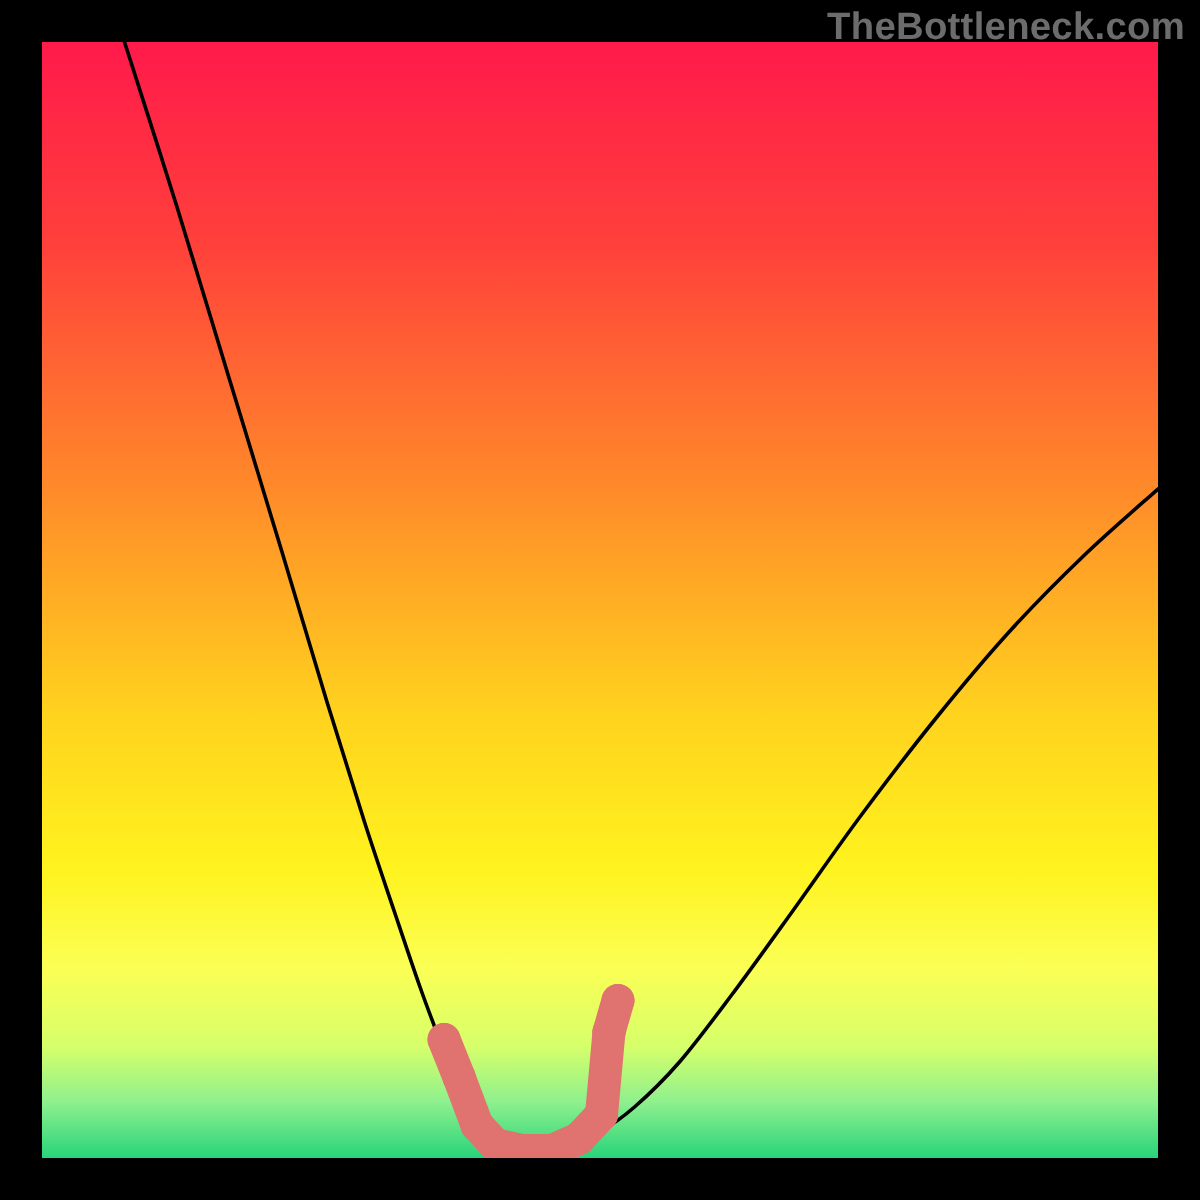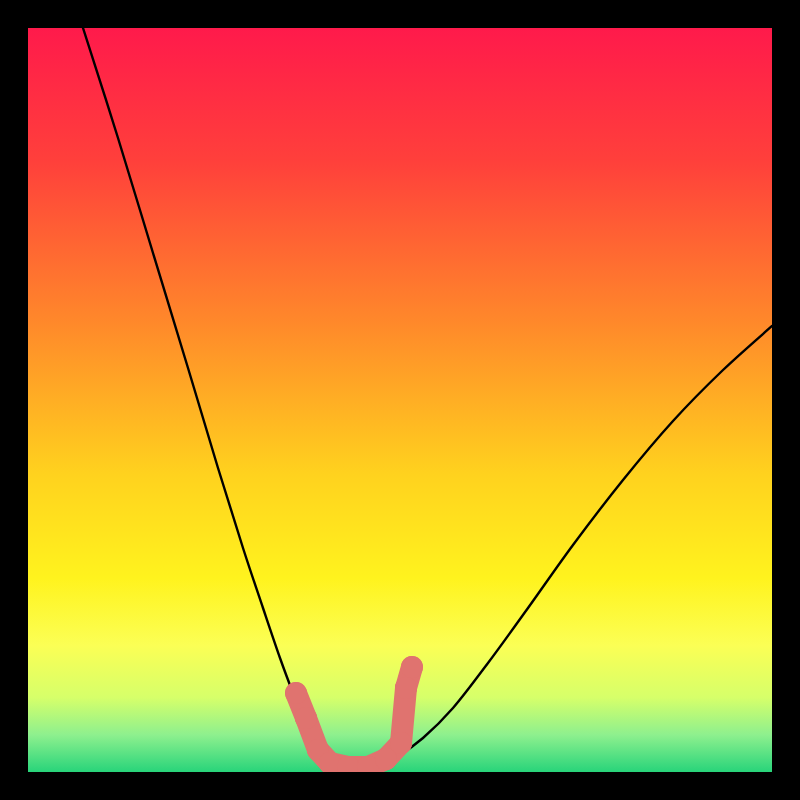--- a/index.html
+++ b/index.html
@@ -35,20 +35,21 @@
     user-select: none;
   }
   svg {
     display: block;
   }
 </style>
 </head>
 <body>
 
 <div class="frame">
+  <div class="watermark">TheBottleneck.com</div>
   <div class="plot">
     <svg id="chart-svg" width="744" height="744" viewBox="0 0 744 744" preserveAspectRatio="none">
       <defs>
         <linearGradient id="bg-grad" x1="0" y1="0" x2="0" y2="1">
             <stop offset="0%" stop-color="#ff1a4b"></stop>
             <stop offset="18%" stop-color="#ff403b"></stop>
             <stop offset="40%" stop-color="#ff8a2a"></stop>
             <stop offset="60%" stop-color="#ffd21e"></stop>
             <stop offset="74%" stop-color="#fff31e"></stop>
             <stop offset="83%" stop-color="#fbff55"></stop>

